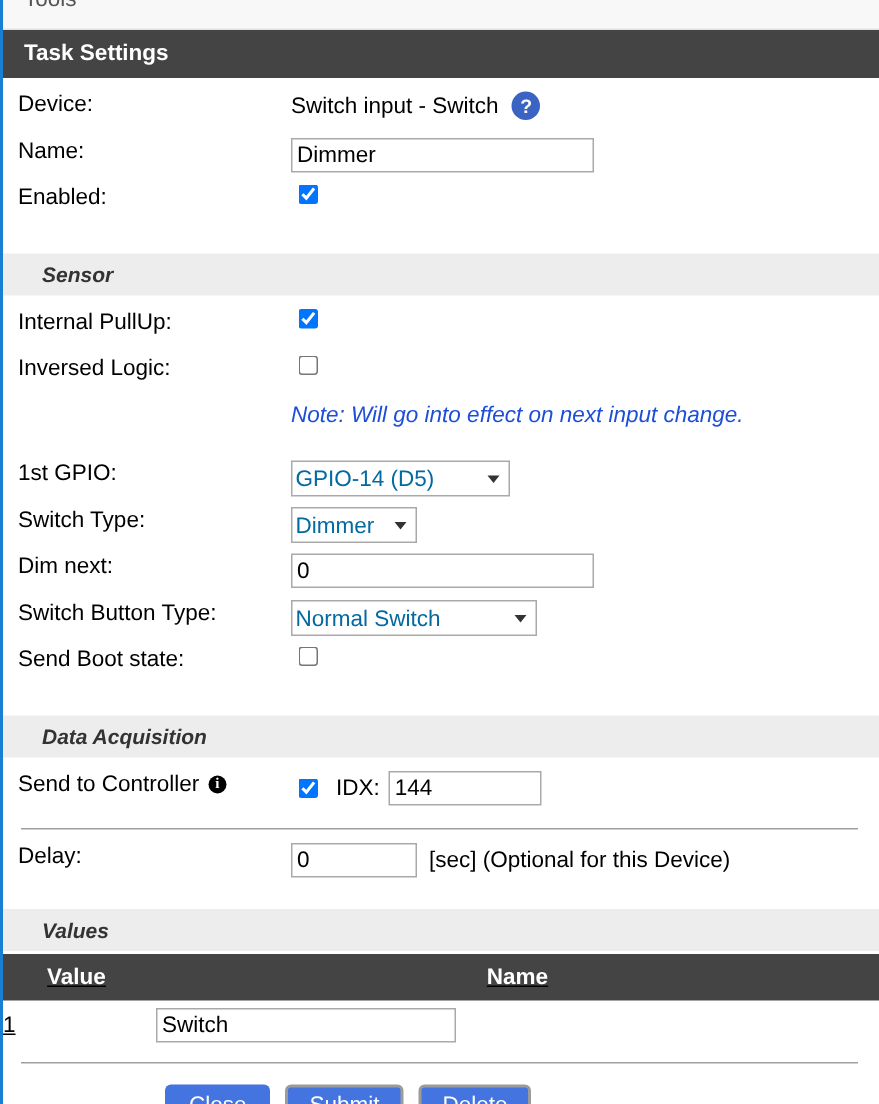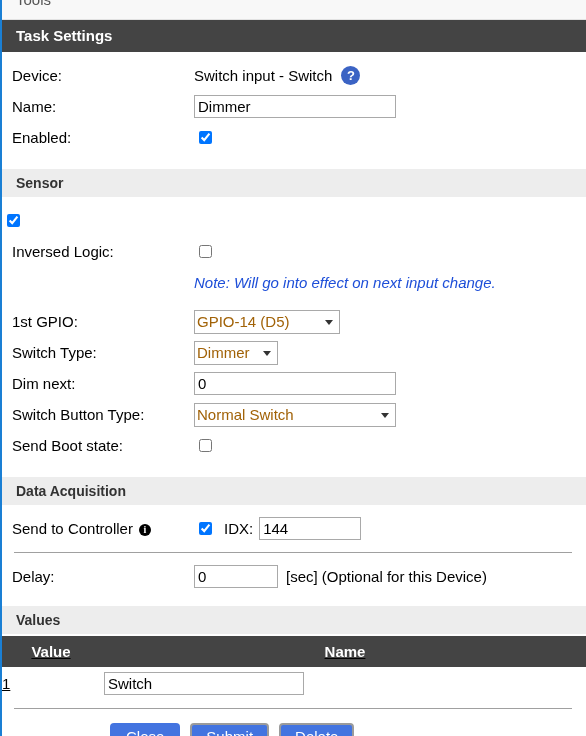--- a/index.html
+++ b/index.html
@@ -52,28 +52,29 @@
     padding: 8px 0 8px 14px;
     line-height: 16px;
   }
 
   
   .subhead {
     background: #ededed;
     color: #333;
     font-weight: bold;
     font-size: 14px;
-    padding: 6px 0 6px 14px;
+    padding: 6px 0 6px 26px;
     line-height: 16px;
+    font-style: italic;
   }
 
   
   .frow {
     display: flex;
-    align-items: center;
+    align-items: flex-start;
     min-height: 29px;
     padding: 1px 0;
   }
   .flabel {
     width: 192px;
     flex: 0 0 192px;
     padding-left: 10px;
     box-sizing: border-box;
     font-size: 15px;
     color: #000;
@@ -103,21 +104,21 @@
   }
   .w-wide  { width: 202px; }
   .w-idx   { width: 102px; }
   .w-delay { width: 84px; }
   .w-value { width: 200px; }
 
   
   select.sel {
     font-family: "Liberation Sans", sans-serif;
     font-size: 15px;
-    color: #a16207;
+    color: #0369a1;
     background: #fff;
     border: 1px solid #a9a9a9;
     height: 24px;
     padding: 1px 2px;
     box-sizing: border-box;
     outline: none;
     -webkit-appearance: none;
     -moz-appearance: none;
     appearance: none;
   }
@@ -131,21 +132,21 @@
     top: 50%;
     margin-top: -2px;
     width: 0; height: 0;
     border-left: 4px solid transparent;
     border-right: 4px solid transparent;
     border-top: 5px solid #333;
     pointer-events: none;
   }
   .sel-gpio   { width: 146px; padding-right: 20px; }
   .sel-switch { width: 84px;  padding-right: 20px; }
-  .sel-button { width: 202px; padding-right: 20px; }
+  .sel-button { width: 164px; padding-right: 20px; }
 
   
   input.cb {
     width: 13px;
     height: 13px;
     margin: 0 0 0 5px;
     vertical-align: middle;
   }
 
   
@@ -282,20 +283,21 @@
     </div>
   </div>
 
   <div class="spacer16"></div>
 
   <div class="subhead">Sensor</div>
 
   <div class="spacer8"></div>
 
   <div class="frow">
+    <div class="flabel">Internal PullUp:</div>
     <div class="fctl">
       <input class="cb" type="checkbox" checked="" style="">
     </div>
   </div>
 
   <div class="frow">
     <div class="flabel">Inversed Logic:</div>
     <div class="fctl">
       <input class="cb" type="checkbox" style="">
     </div>

